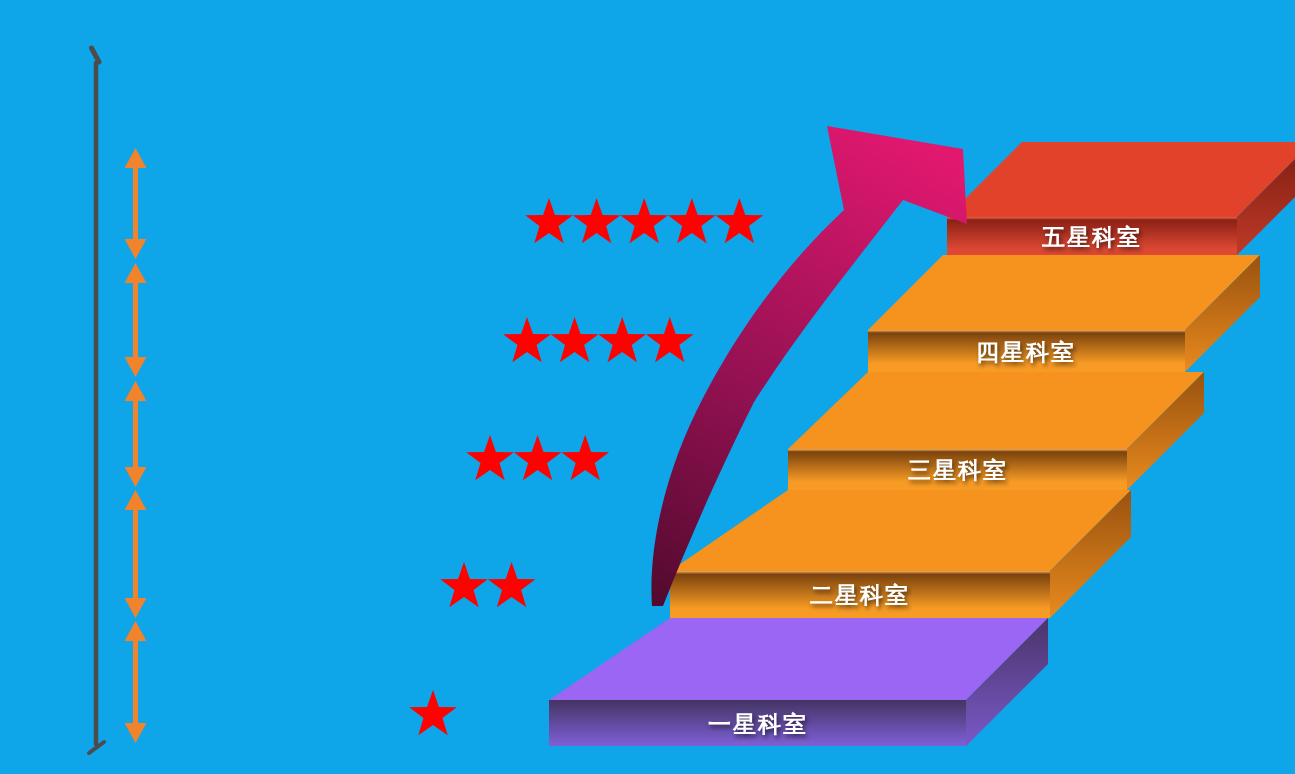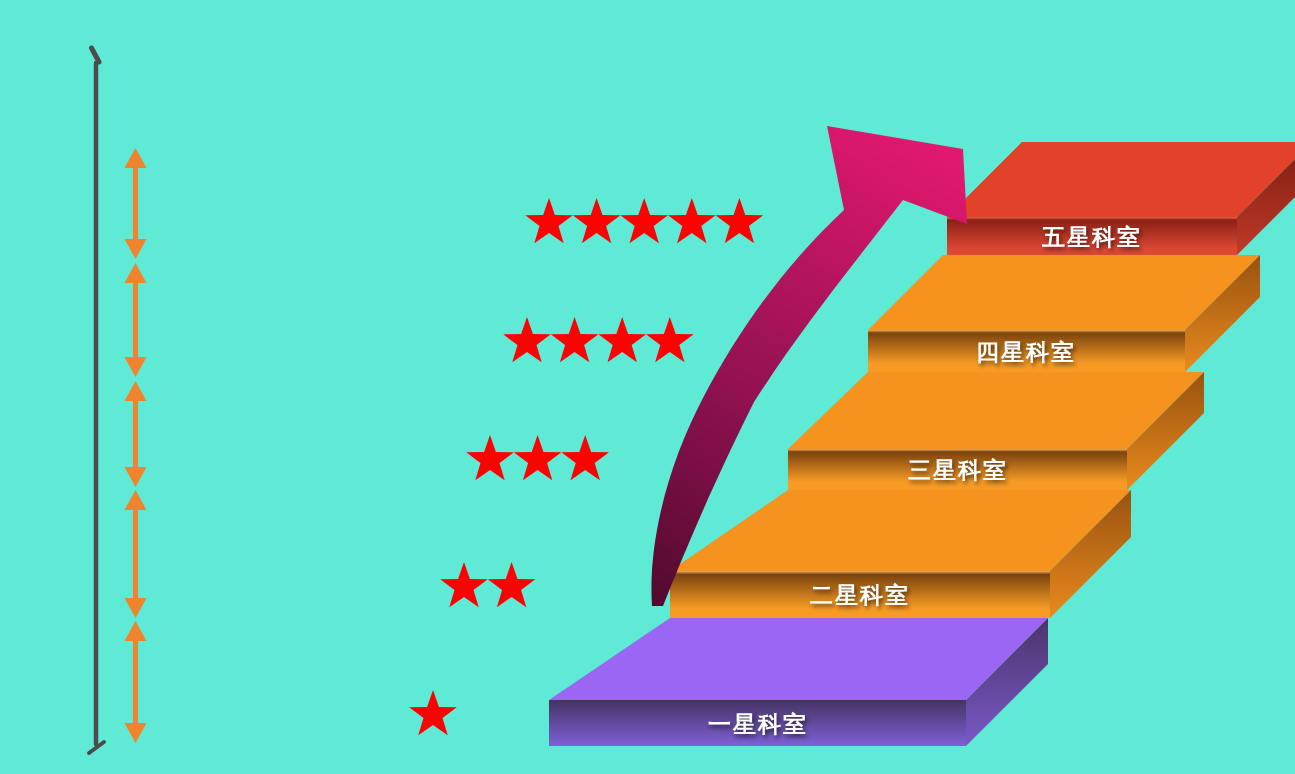--- a/index.html
+++ b/index.html
@@ -1,16 +1,16 @@
 <!DOCTYPE html>
 <html><head>
 <meta charset="utf-8">
 <style>
   html,body{margin:0;padding:0;background:#000;}
-  .stage{position:relative;width:1295px;height:774px;background:#5eead4;overflow:hidden;
+  .stage{position:relative;width:1295px;height:774px;background:#0ea5e9;overflow:hidden;
          font-family:Liberation Serif, serif;}
   svg{position:absolute;left:0;top:0;}
   .step-label{font-size:23px;font-weight:bold;letter-spacing:2px;fill:#ffffff;
               text-anchor:middle;filter:drop-shadow(2px 3px 2px rgba(0,0,0,.55));}
 </style>
 </head>
 <body>
 
 <div class="stage">
   <svg viewBox="0 0 1295 774" width="1295" height="774">

